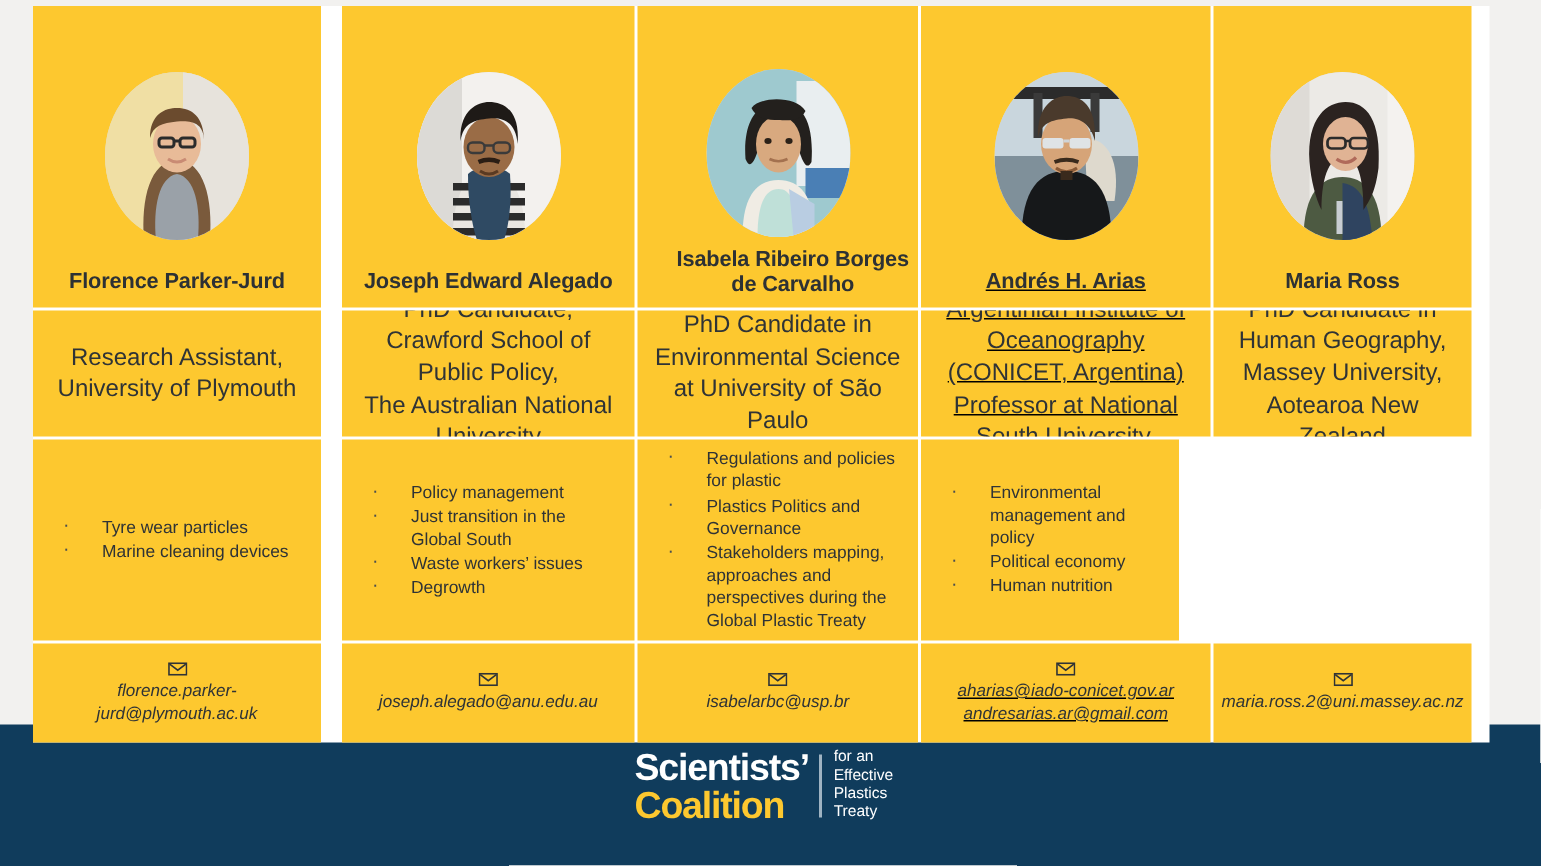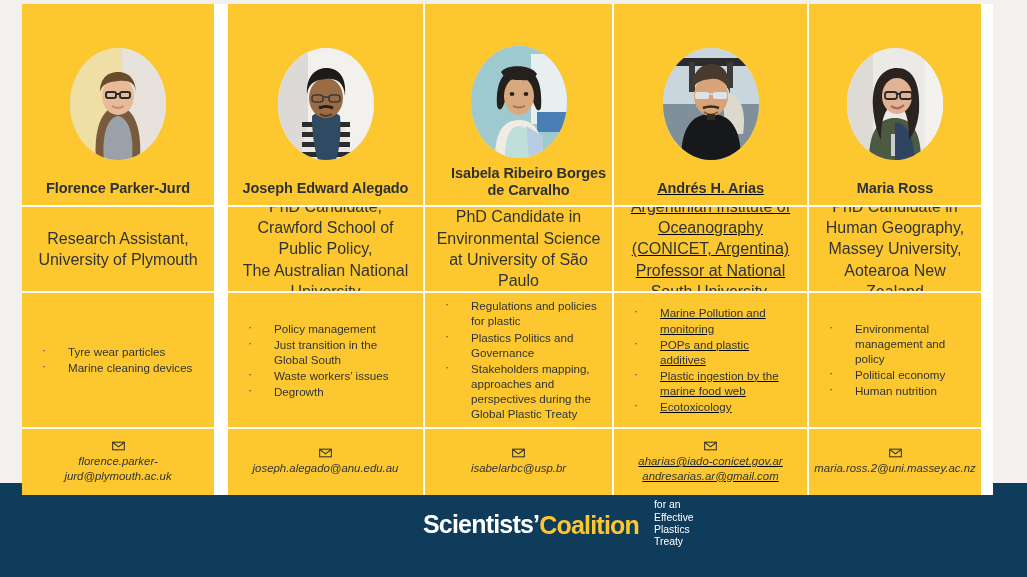--- a/index.html
+++ b/index.html
@@ -147,21 +147,21 @@
   
   .logo {
     position: absolute;
     left: 423px; top: 499px;
     width: 180px; height: 50px;
     display: flex;
     align-items: center;
   }
   .logo-words {
     display: flex;
-    flex-direction: row;
+    flex-direction: column;
     line-height: 0.96;
   }
   .logo-l1 {
     font-size: 25px; font-weight: bold;
     color: #ffffff; letter-spacing: -0.8px;
   }
   .logo-l2 {
     font-size: 25px; font-weight: bold;
     color: #fdc82f; letter-spacing: -0.8px;
     margin-top: 1px;
@@ -344,30 +344,20 @@
     </div>
     <div class="cell c2">
       <div class="topics">
           <ul>
         <li>Regulations and policies for plastic</li>
         <li>Plastics Politics and Governance</li>
         <li>Stakeholders mapping, approaches and perspectives during the Global Plastic Treaty</li>
       </ul>
         </div>
     </div>
-    <div class="cell c3">
-      <div class="topics">
-          <ul>
-        <li>Marine Pollution and monitoring</li>
-        <li>POPs and plastic additives</li>
-        <li>Plastic ingestion by the marine food web</li>
-        <li>Ecotoxicology</li>
-      </ul>
-        </div>
-    </div>
     <div class="cell c4">
       <div class="topics">
           <ul>
         <li>Environmental management and policy</li>
         <li>Political economy</li>
         <li>Human nutrition</li>
       </ul>
         </div>
     </div>
   </div>

